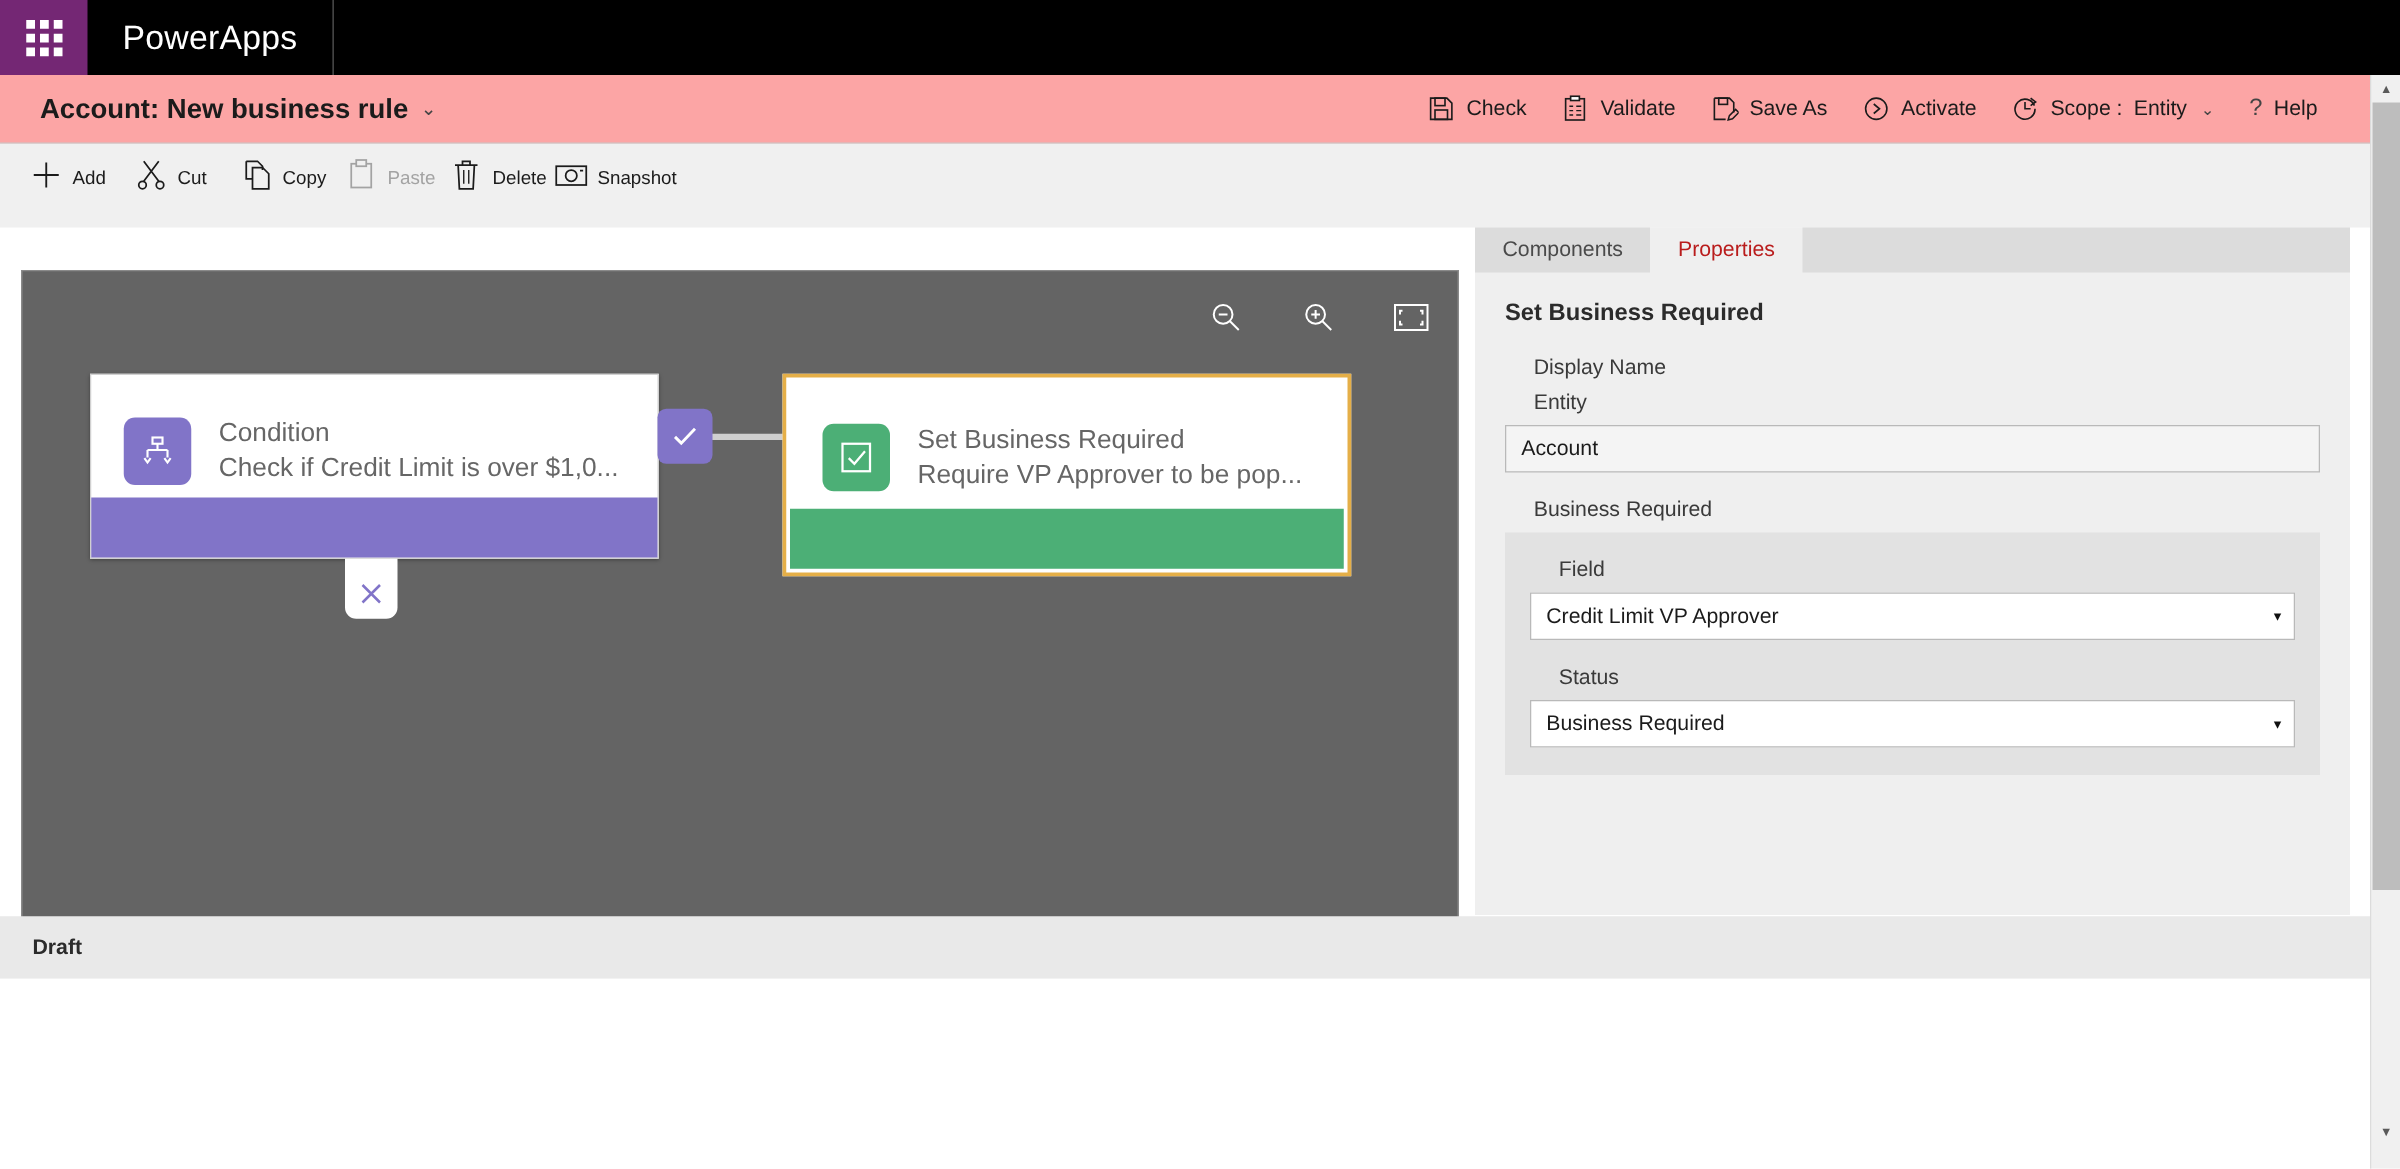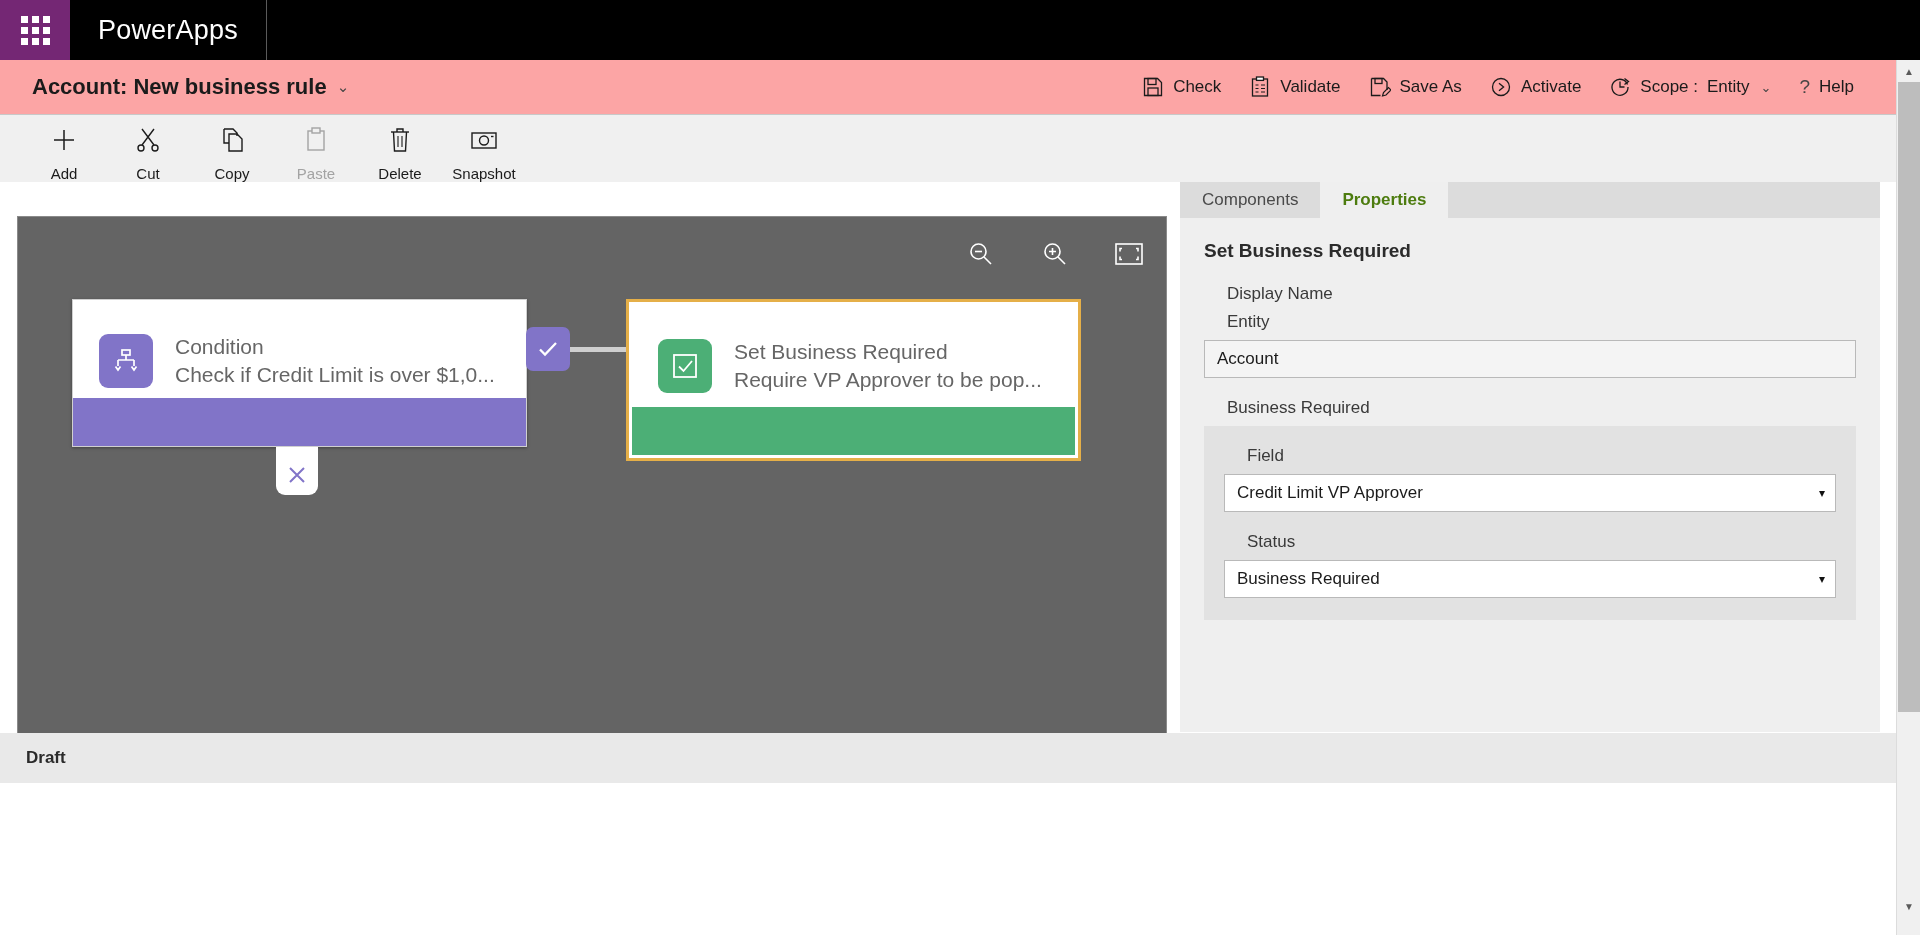--- a/index.html
+++ b/index.html
@@ -59,21 +59,21 @@
   .scope-chev { font-size: 13px; color: #444; margin-left: 2px; }
   .qmark { font-size: 19px; color: #444; }
 
   
   .ribbon {
     position: absolute; top: 115px; left: 0; width: 1896px; height: 67px;
     background: #f0f0f0; display: flex; align-items: flex-start;
     padding-left: 22px; padding-top: 6px;
   }
   .tool {
-    width: 84px; display: flex; flex-direction: column; align-items: center;
+    width: 84px; display: flex; flex-direction: row; align-items: center;
     gap: 6px; cursor: pointer; padding-top: 4px;
   }
   .tool .tl { font-size: 15px; color: #1b1b1b; }
   .tool.disabled { cursor: default; }
   .tool.disabled .tl { color: #a3a3a3; }
 
   
   .canvas {
     position: absolute; top: 182px; left: 17px;
     width: 1150px; height: 550px; background: #646464;
@@ -135,21 +135,21 @@
   .panel {
     position: absolute; top: 182px; left: 1180px;
     width: 700px; height: 550px; background: #efefef;
   }
   .tabs { display: flex; height: 36px; }
   .tab {
     display: flex; align-items: center; padding: 0 22px;
     font-size: 17px; cursor: pointer; height: 36px;
   }
   .tab.inactive { background: #dcdcdc; color: #4a4a4a; justify-content: flex-end; }
-  .tab.active { background: #efefef; color: #4d7c0f; font-weight: 700; }
+  .tab.active { background: #efefef; color: #b91c1c; font-weight: 400; }
   .tab-filler { flex: 1; background: #dcdcdc; height: 36px; }
 
   .panel-body { padding: 22px 24px 0 24px; }
   .panel-h {
     font-size: 19px; font-weight: 600; color: #2b2b2b; margin-bottom: 22px;
   }
   .fld-label { font-size: 17px; color: #3a3a3a; margin-bottom: 8px; margin-left: 23px; }
   .fld-input {
     height: 38px; background: #ffffff; border: 1px solid #b9b9b9;
     display: flex; align-items: center; padding: 0 12px;

